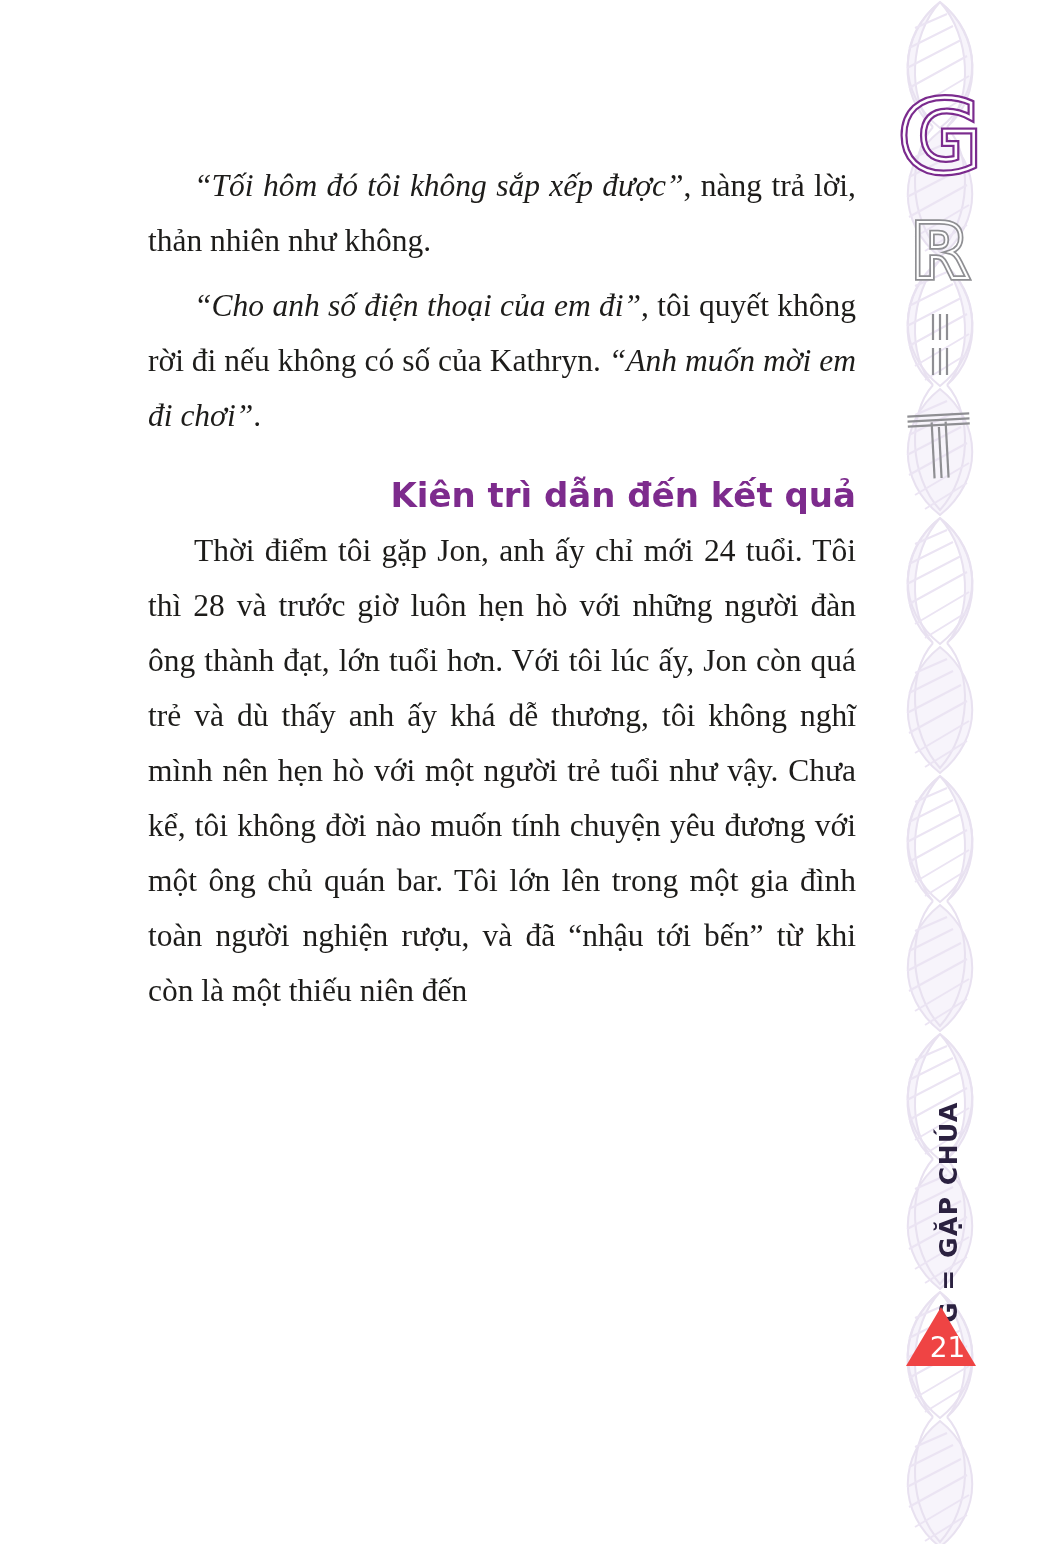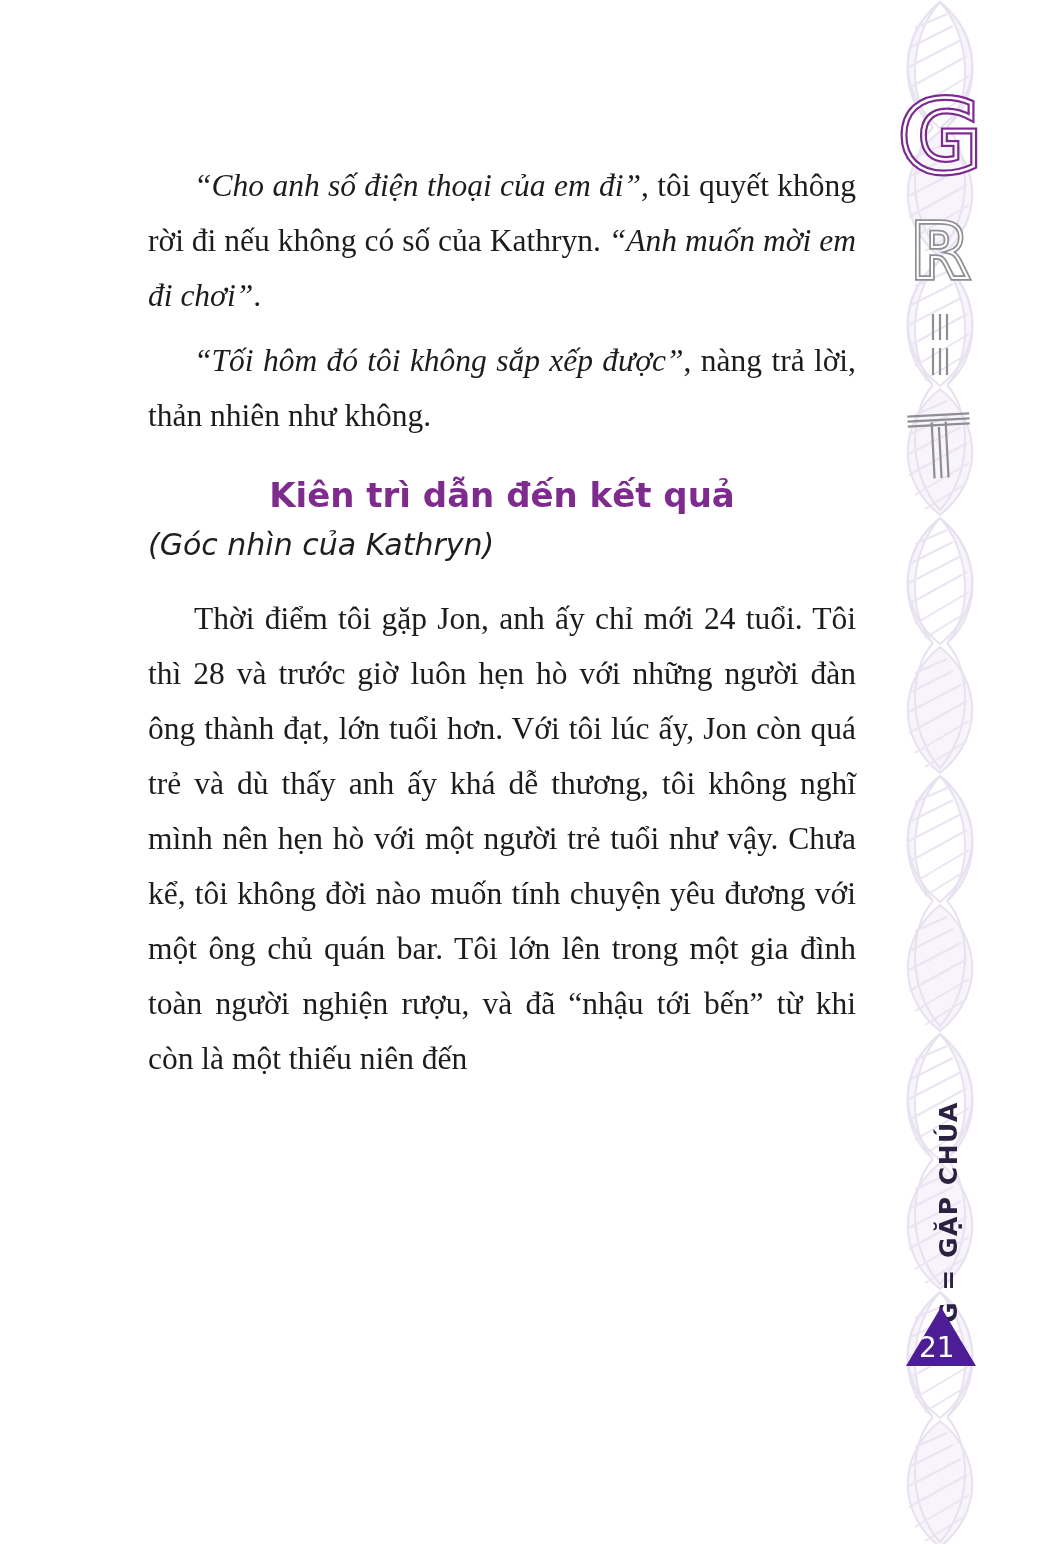--- a/index.html
+++ b/index.html
@@ -37,21 +37,21 @@
   .para { margin: 0 0 10px 0; }
   .para.indent { text-indent: 46px; }
   .it { font-style: italic; }
   .heading {
     font-family: "DejaVu Sans", "Liberation Sans", sans-serif;
     font-weight: bold;
     font-size: 34px;
     line-height: 44px;
     color: #7d2b8d;
     margin: 30px 0 6px 0;
-    text-align: center;
+    text-align: right;
   }
   .subheading {
     font-family: "DejaVu Sans", "Liberation Sans", sans-serif;
     font-style: italic;
     font-size: 30px;
     line-height: 44px;
     color: #1f1e1c;
     margin: 0 0 24px 0;
     text-align: left;
   }
@@ -76,26 +76,26 @@
     color: #2b2140;
     white-space: nowrap;
     z-index: 2;
   }
 
   
   .page-num-tri {
     position: absolute;
     left: 906px; top: 1307px;
     width: 70px; height: 59px;
-    background: #4c1d95;
+    background: #ef4444;
     clip-path: polygon(50% 0, 0 100%, 100% 100%);
     z-index: 2;
     display: flex;
     align-items: flex-end;
-    justify-content: flex-start;
+    justify-content: center;
   }
   .page-num {
     color: #ffffff;
     font-family: "DejaVu Sans", "Liberation Sans", sans-serif;
     font-size: 28px;
     line-height: 1;
     padding: 0 0 4px 13px;
   }
 </style>
 </head>
@@ -164,20 +164,19 @@
     </g>
   </svg>
 
   <div class="side-label">G = GẶP CHÚA</div>
 
   <div class="page-num-tri">
     <span class="page-num">21</span>
   </div>
 
   <div class="content">
+      <p class="para indent"><span class="it">“Tối hôm đó tôi không sắp xếp được”</span><span>, nàng trả lời, thản nhiên như không.</span></p>
       <p class="para indent"><span class="it">“Cho anh số điện thoại của em đi”</span><span>, tôi quyết không rời đi nếu không có số của Kathryn. </span><span class="it">“Anh muốn mời em đi chơi”</span><span>.</span></p>
-      <p class="para indent"><span class="it">“Tối hôm đó tôi không sắp xếp được”</span><span>, nàng trả lời, thản nhiên như không.</span></p>
       <h2 class="heading">Kiên trì dẫn đến kết quả</h2>
-      <p class="subheading">(Góc nhìn của Kathryn)</p>
       <p class="para indent"><span>Thời điểm tôi gặp Jon, anh ấy chỉ mới 24 tuổi. Tôi thì 28 và trước giờ luôn hẹn hò với những người đàn ông thành đạt, lớn tuổi hơn. Với tôi lúc ấy, Jon còn quá trẻ và dù thấy anh ấy khá dễ thương, tôi không nghĩ mình nên hẹn hò với một người trẻ tuổi như vậy. Chưa kể, tôi không đời nào muốn tính chuyện yêu đương với một ông chủ quán bar. Tôi lớn lên trong một gia đình toàn người nghiện rượu, và đã “nhậu tới bến” từ khi còn là một thiếu niên đến</span></p>
     </div>
 
 </div>
 
 </body></html>

